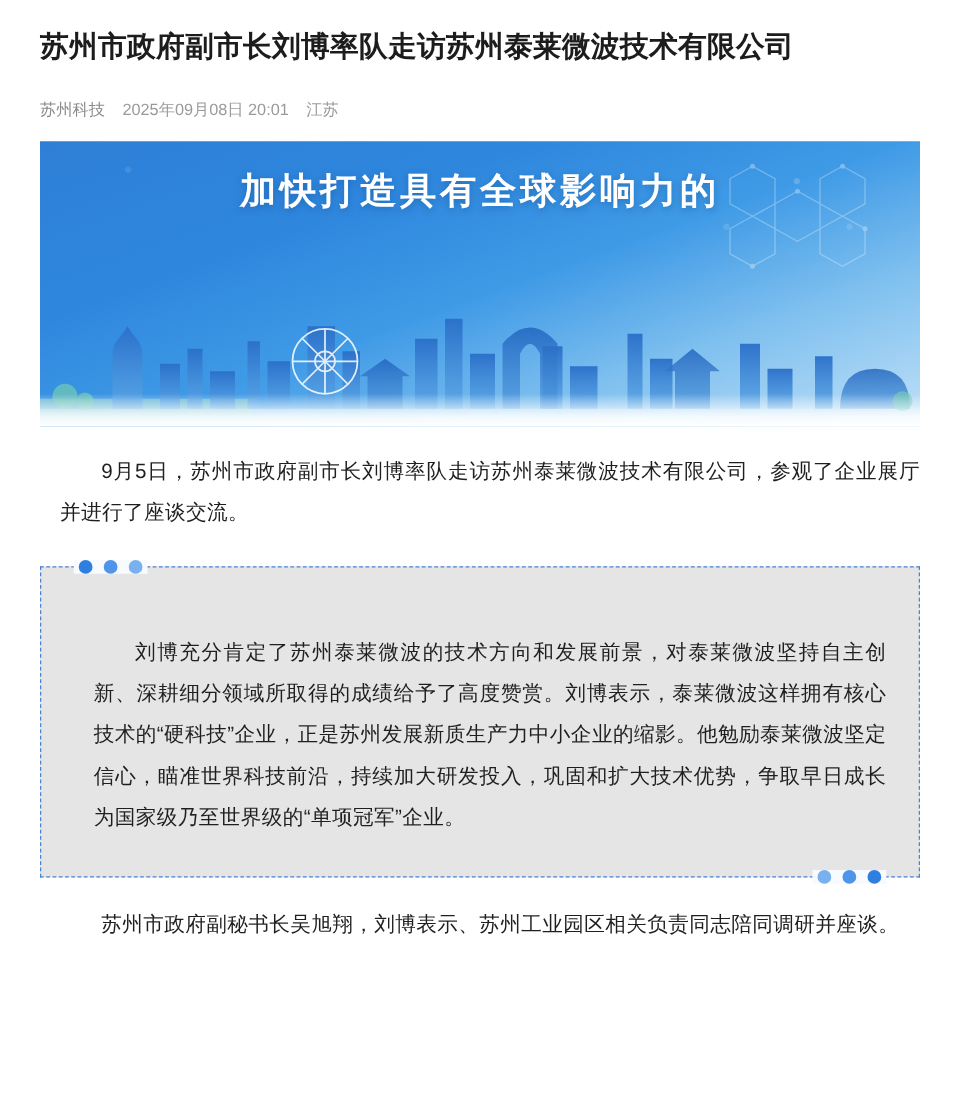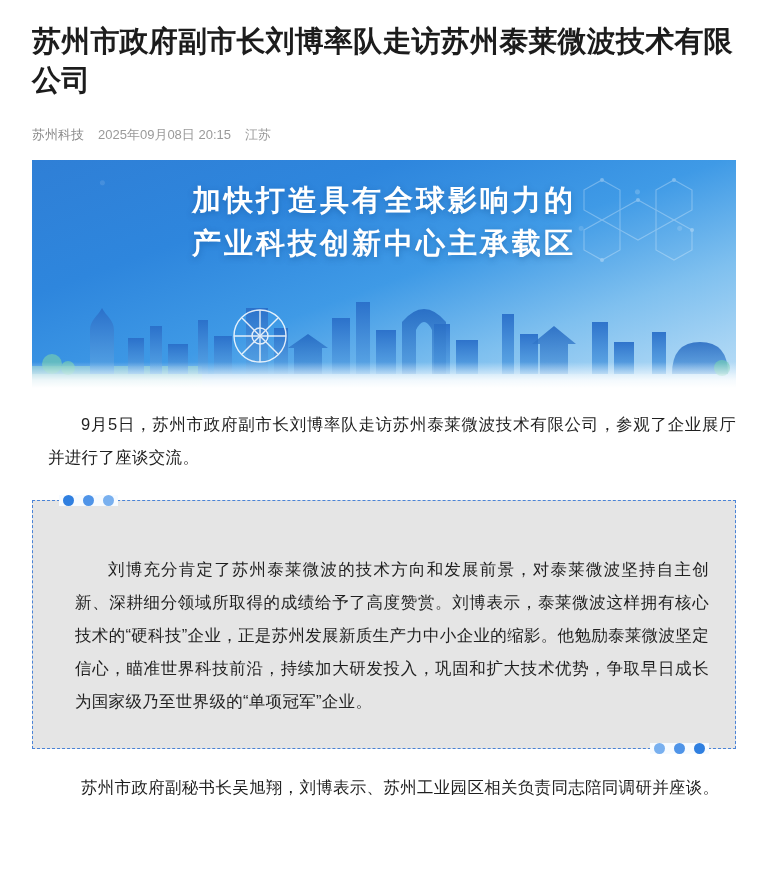--- a/index.html
+++ b/index.html
@@ -13,21 +13,21 @@
     font-family: "Liberation Sans", sans-serif;
     color: #1a1a1a;
     -webkit-font-smoothing: antialiased;
   }
   .page {
     width: 768px;
     box-sizing: border-box;
     padding: 0 32px;
   }
   .article-title {
-    font-size: 29px;
+    font-size: 23px;
     font-weight: 700;
     line-height: 1.35;
     color: #1c1c1c;
     margin: 22px 0 0 0;
     letter-spacing: 0.2px;
   }
   .meta-row {
     display: flex;
     align-items: center;
     gap: 14px;
@@ -160,21 +160,21 @@
 </style>
 </head>
 <body>
 
 <div class="page">
 
   <h1 class="article-title">苏州市政府副市长刘博率队走访苏州泰莱微波技术有限公司</h1>
 
   <div class="meta-row">
     <span class="meta-source">苏州科技</span>
-    <span class="meta-time">2025年09月08日 20:15</span>
+    <span class="meta-time">2025年09月08日 20:01</span>
     <span class="meta-region">江苏</span>
   </div>
 
   <div class="banner">
     <div class="banner-mesh"></div>
 
     <div class="banner-hex">
       <svg viewBox="0 0 180 120" xmlns="http://www.w3.org/2000/svg">
         <g fill="none" stroke="#ffffff" stroke-width="1.1" opacity="0.8">
           <polygon points="40,20 58,10 76,20 76,40 58,50 40,40"></polygon>
@@ -188,21 +188,20 @@
           <circle cx="94" cy="30" r="2"></circle>
           <circle cx="130" cy="10" r="2"></circle>
           <circle cx="148" cy="60" r="2"></circle>
           <circle cx="58" cy="90" r="2"></circle>
         </g>
       </svg>
     </div>
 
     <div class="banner-text">
       <div class="banner-line1">加快打造具有全球影响力的</div>
-      <div class="banner-line2">产业科技创新中心主承载区</div>
     </div>
 
     <div class="skyline">
       <svg viewBox="0 0 704 110" preserveAspectRatio="none" xmlns="http://www.w3.org/2000/svg">
         <defs>
           <linearGradient id="gsky" x1="0" y1="0" x2="0" y2="1">
             <stop offset="0%" stop-color="#2a6fc9" stop-opacity="0.95"></stop>
             <stop offset="100%" stop-color="#5aa7e6" stop-opacity="0.85"></stop>
           </linearGradient>
           <linearGradient id="gsky2" x1="0" y1="0" x2="0" y2="1">

